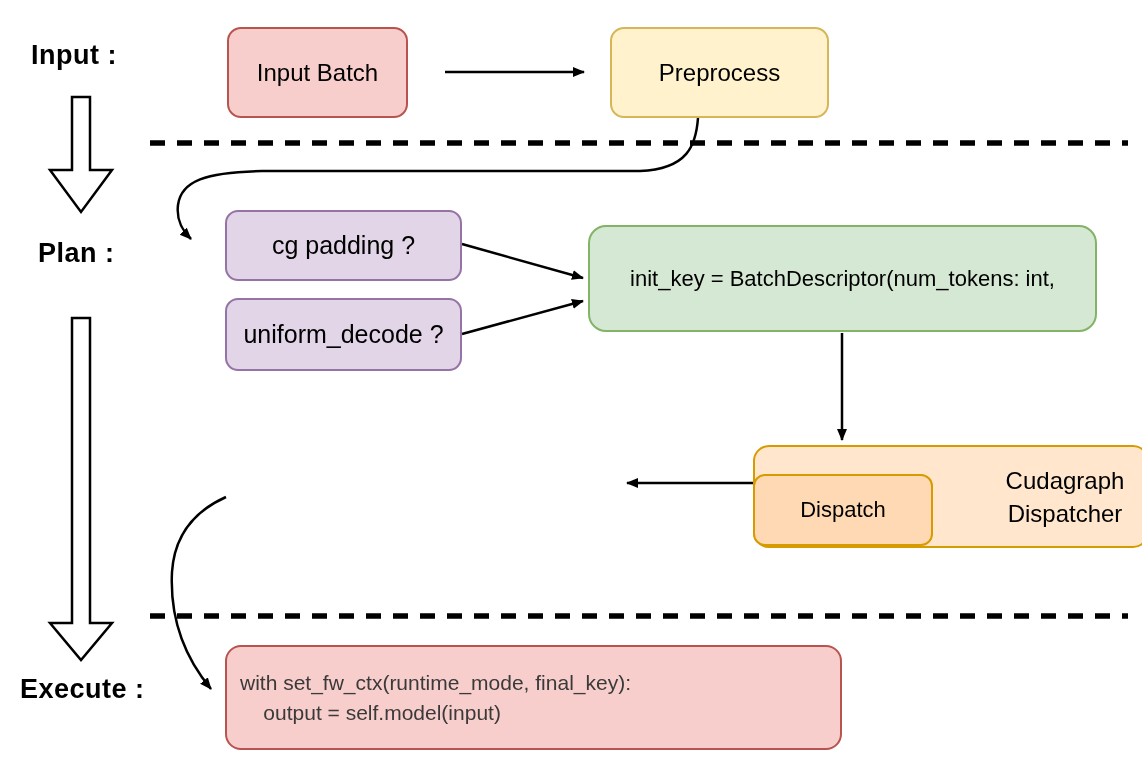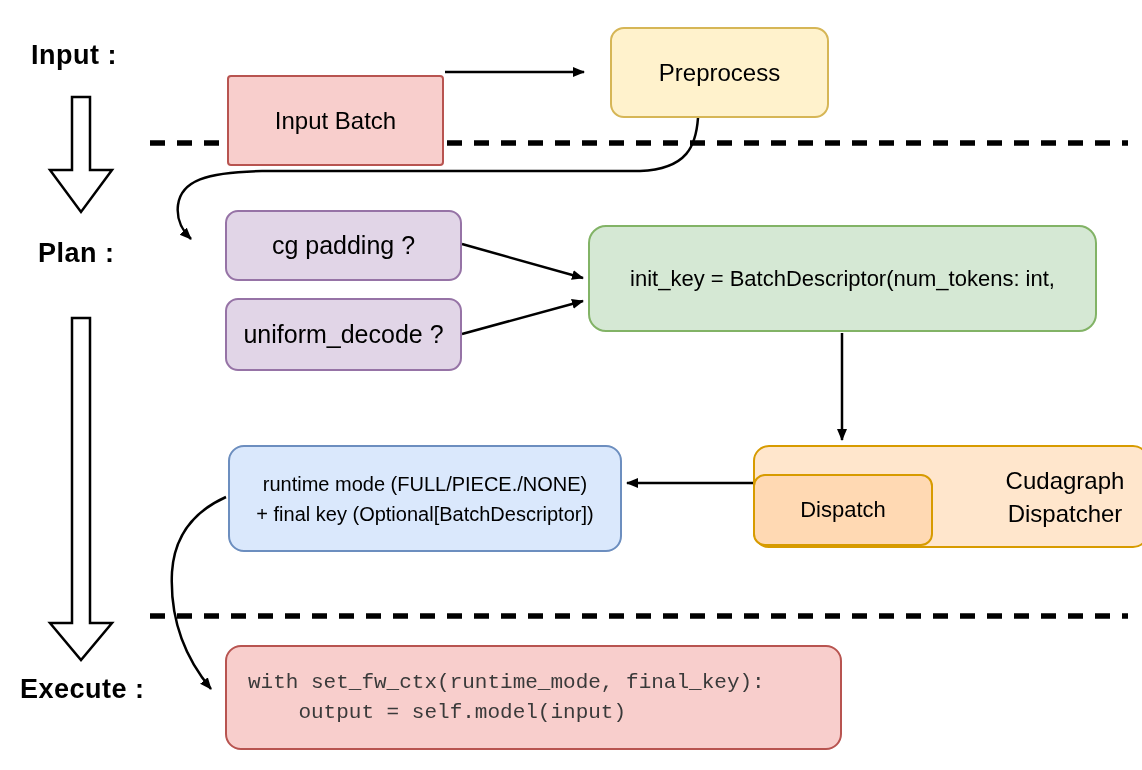--- a/index.html
+++ b/index.html
@@ -20,35 +20,35 @@
   }
   .node{
     position:absolute;z-index:2;
     box-sizing:border-box;
     border:2.5px solid #000;
     display:flex;flex-direction:column;
     align-items:center;justify-content:center;
     text-align:center;
   }
   .node .ln{display:block;}
-  #node-input-batch   {left:227px;top:27px;width:217px;height:91px;border-radius:4px;font-size:24px;margin-top:48px;}
+  #node-input-batch   {left:227px;top:27px;width:181px;height:91px;border-radius:14px;font-size:24px;}
   #node-preprocess    {left:588px;top:27px;width:219px;height:91px;border-radius:14px;font-size:24px;}
   #node-cg-padding    {left:225px;top:210px;width:237px;height:71px;border-radius:13px;font-size:25px;justify-content:center;}
   #node-uniform-decode{left:225px;top:298px;width:237px;height:73px;border-radius:13px;font-size:25px;}
   #node-init-key      {left:588px;top:225px;width:509px;height:107px;border-radius:18px;font-size:22px;line-height:30px;}
   #node-cudagraph     {left:753px;top:445px;width:396px;height:103px;border-radius:16px;font-size:24px;line-height:33px;
                        flex-direction:row;justify-content:flex-end;}
   #node-cudagraph .txt{width:164px;text-align:center;}
   #node-dispatch      {left:753px;top:443px;width:180px;height:72px;border-radius:12px;font-size:22px;z-index:3;}
   #node-runtime-mode  {left:228px;top:445px;width:394px;height:107px;border-radius:16px;font-size:20px;line-height:30px;}
   #node-execute-code  {left:225px;top:645px;width:617px;height:105px;border-radius:16px;
                        align-items:flex-start;justify-content:center;text-align:left;}
   #node-execute-code pre{
-    margin:16px;padding:0 0 0 5px;
-    font-family:Liberation Mono, monospace;
+    margin:8px;padding:0 0 0 5px;
+    font-family:Liberation Sans, sans-serif;
     font-size:21px;line-height:30px;color:#3a3a3a;white-space:pre;
   }
 </style>
 </head>
 <body>
 
 <div id="canvas">
 
   <svg id="wires" viewBox="0 0 1142 770" xmlns="http://www.w3.org/2000/svg">
     <defs>
@@ -106,23 +106,19 @@
     <span class="txt">
       <span class="ln">Cudagraph</span>
       <span class="ln">Dispatcher</span>
     </span>
   </div>
 
   <div class="node" id="node-dispatch" style="background-color: rgb(255, 217, 179); border-color: rgb(215, 155, 0); margin-top: 31px;">
     <span class="ln">Dispatch</span>
   </div>
 
-  <div class="node" id="node-runtime-mode" style="background-color: rgb(218, 232, 252); border-color: rgb(108, 142, 191);">
-    <span class="ln">runtime mode (FULL/PIECE./NONE)</span>
-    <span class="ln">+ final key (Optional[BatchDescriptor])</span>
-  </div>
 
   <div class="node" id="node-execute-code" style="background-color: rgb(248, 206, 204); border-color: rgb(184, 84, 80);">
     <pre><span>with set_fw_ctx(runtime_mode, final_key):</span>
 <span>    output = self.model(input)</span></pre>
   </div>
 
 </div>
 
 </body></html>

